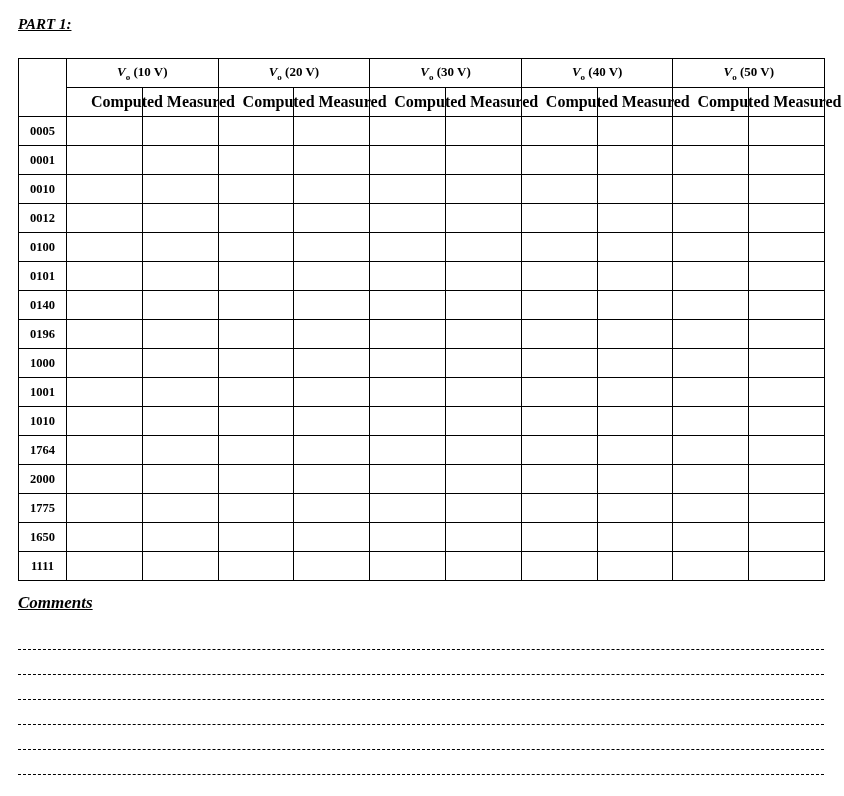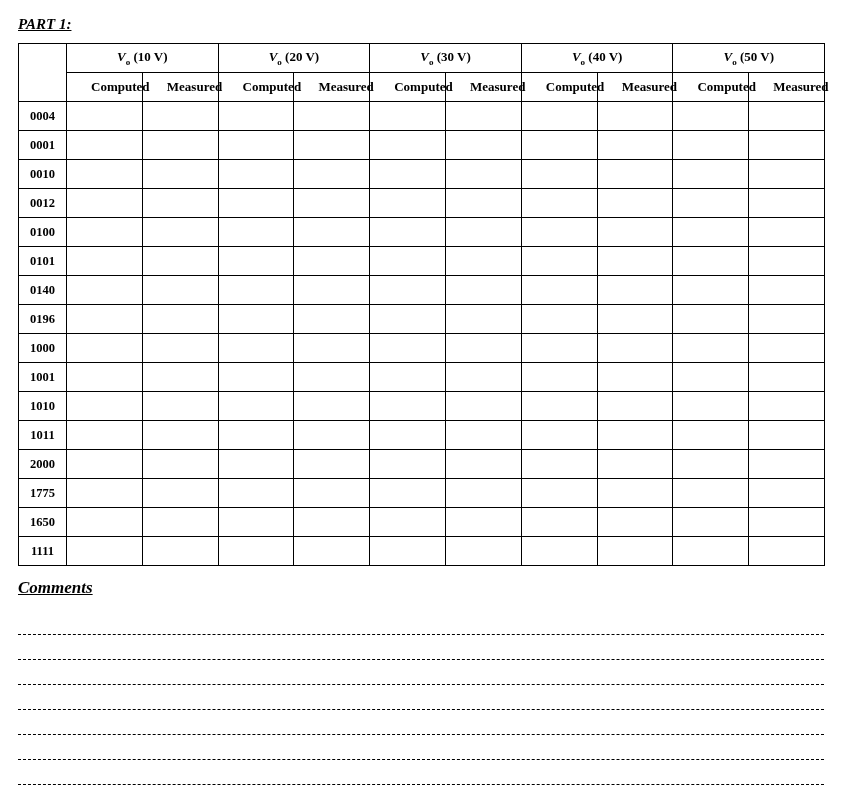--- a/index.html
+++ b/index.html
@@ -9,26 +9,26 @@
     color: #000;
     background: #fff;
     width: 844px;
     box-sizing: border-box;
   }
   .section-title {
     font-weight: bold;
     font-style: italic;
     text-decoration: underline;
     font-size: 15px;
-    margin-bottom: 10px;
   }
   table.data-table {
     border-collapse: collapse;
     width: 806px;
     table-layout: fixed;
+    margin-top: 25px;
   }
   table.data-table th,
   table.data-table td {
     border: 1px solid #000;
     height: 28px;
     text-align: center;
     vertical-align: middle;
     padding: 0 2px;
   }
   table.data-table th {
@@ -37,21 +37,21 @@
   }
   table.data-table .row-label {
     font-size: 12.5px;
     font-weight: bold;
     width: 48px;
   }
   table.data-table .group-head {
     font-size: 13px;
   }
   table.data-table .sub-head {
-    font-size: 13px;
+    font-size: 16px;
     padding-left: 24px;
   }
   table.data-table .corner-blank {
     border: 1px solid #000;
   }
   .v-sub {
     font-style: italic;
   }
   .v-sub sub {
     font-size: 9px;
@@ -110,21 +110,21 @@
         <th class="sub-head">Computed</th>
         <th class="sub-head">Measured</th>
         <th class="sub-head">Computed</th>
         <th class="sub-head">Measured</th>
         <th class="sub-head">Computed</th>
         <th class="sub-head">Measured</th>
       </tr>
   </thead>
   <tbody>
       <tr>
-        <td class="row-label">0004</td>
+        <td class="row-label">0005</td>
         <td></td>
         <td></td>
         <td></td>
         <td></td>
         <td></td>
         <td></td>
         <td></td>
         <td></td>
         <td></td>
         <td></td>
@@ -253,21 +253,21 @@
         <td></td>
         <td></td>
         <td></td>
         <td></td>
         <td></td>
         <td></td>
         <td></td>
         <td></td>
       </tr>
       <tr>
-        <td class="row-label">1011</td>
+        <td class="row-label">1764</td>
         <td></td>
         <td></td>
         <td></td>
         <td></td>
         <td></td>
         <td></td>
         <td></td>
         <td></td>
         <td></td>
         <td></td>

